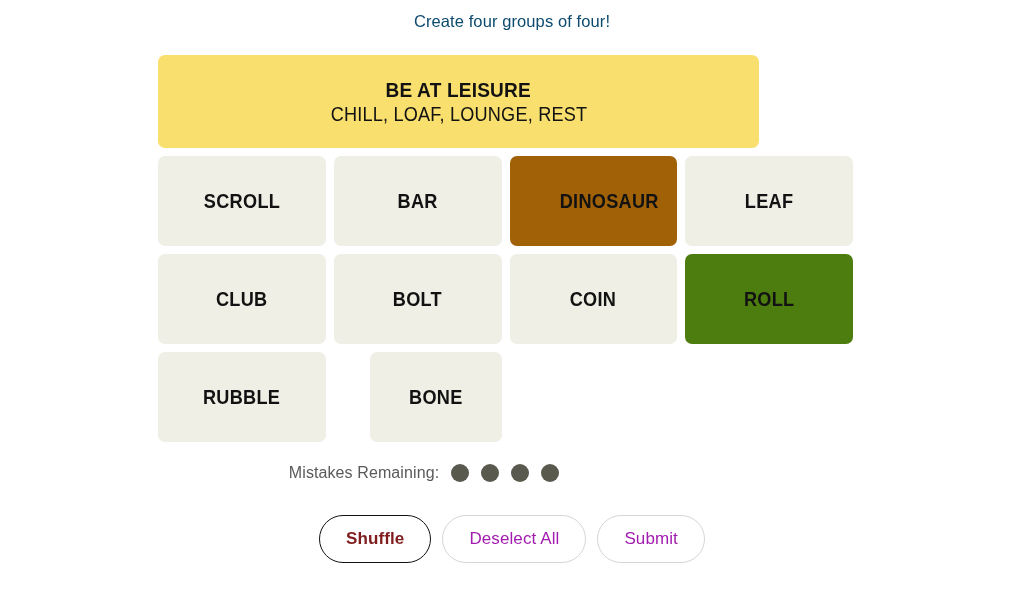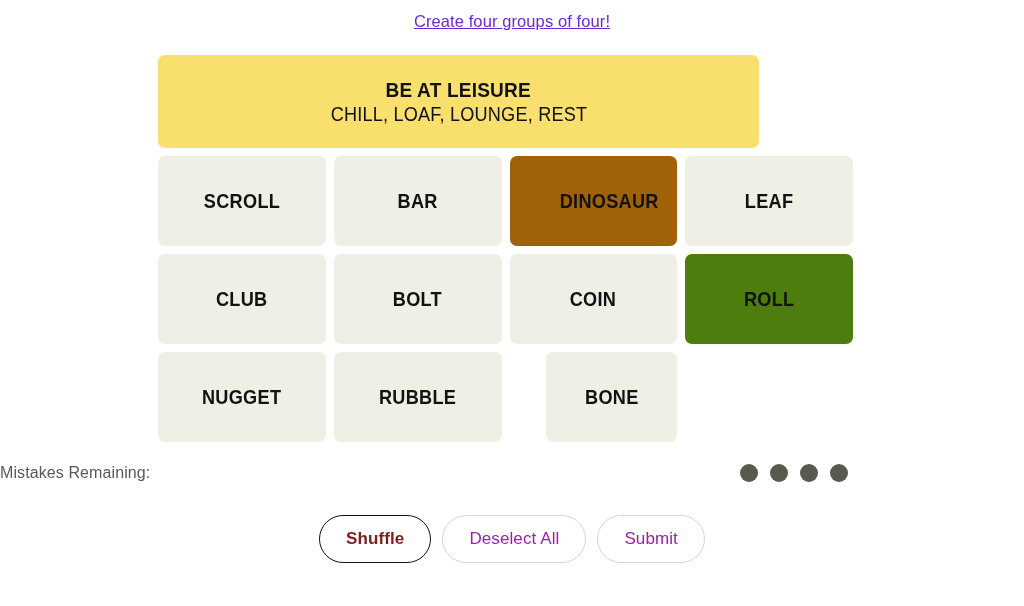--- a/index.html
+++ b/index.html
@@ -21,24 +21,23 @@
 
   
   .header {
     position: absolute;
     top: 10px;
     left: 0;
     width: 1024px;
     text-align: center;
     font-size: 16.5px;
     line-height: 22px;
-    color: #6d28d9;
+    color: #0c4a6e;
     font-weight: 400;
     letter-spacing: 0.1px;
-    text-decoration: underline;
   }
 
   
   .board {
     position: absolute;
     left: 158px;
     top: 55px;
     width: 695px;
   }
 
@@ -101,21 +100,21 @@
   }
 
   
   .mistakes-row {
     position: absolute;
     top: 464px;
     left: 0;
     width: 848px;
     display: flex;
     align-items: center;
-    justify-content: space-between;
+    justify-content: center;
     gap: 12px;
   }
   .mistakes-label {
     font-size: 16px;
     color: #5a5a5a;
     font-weight: 400;
     letter-spacing: 0.1px;
   }
   .dots {
     display: flex;
@@ -198,23 +197,20 @@
         <div class="tile" style="background: rgb(239, 239, 230);">
           <span class="tile-label">BOLT</span>
         </div>
         <div class="tile" style="background: rgb(239, 239, 230);">
           <span class="tile-label">COIN</span>
         </div>
         <div class="tile" style="background: #4d7c0f;">
           <span class="tile-label">ROLL</span>
         </div>
         <div class="tile" style="background: rgb(239, 239, 230);">
-          <span class="tile-label">NUGGET</span>
-        </div>
-        <div class="tile" style="background: rgb(239, 239, 230);">
           <span class="tile-label">RUBBLE</span>
         </div>
         <div class="tile" style="background: rgb(239, 239, 230); margin-left: 36px;">
           <span class="tile-label">BONE</span>
         </div>
       </div>
   </div>
 
   <div class="mistakes-row">
     <span class="mistakes-label">Mistakes Remaining:</span>

